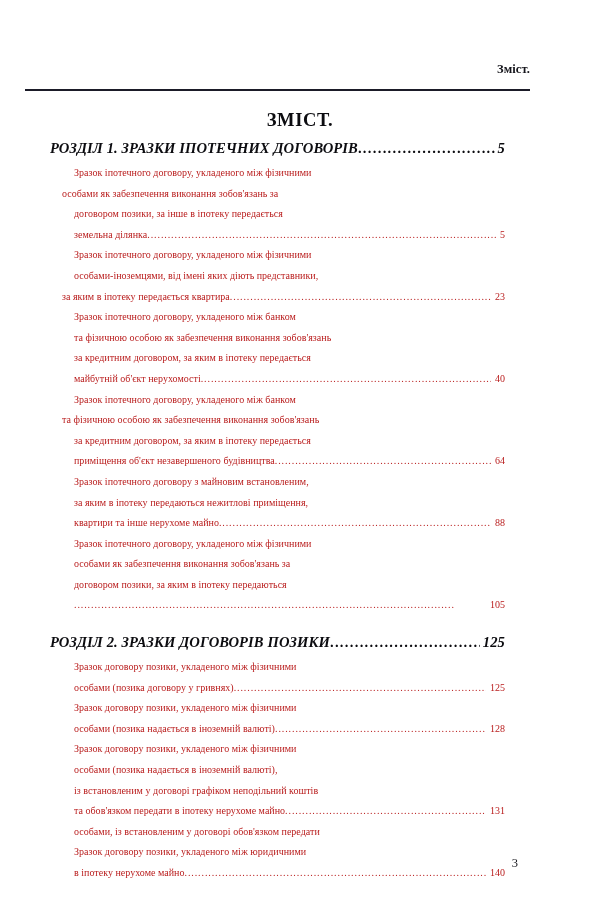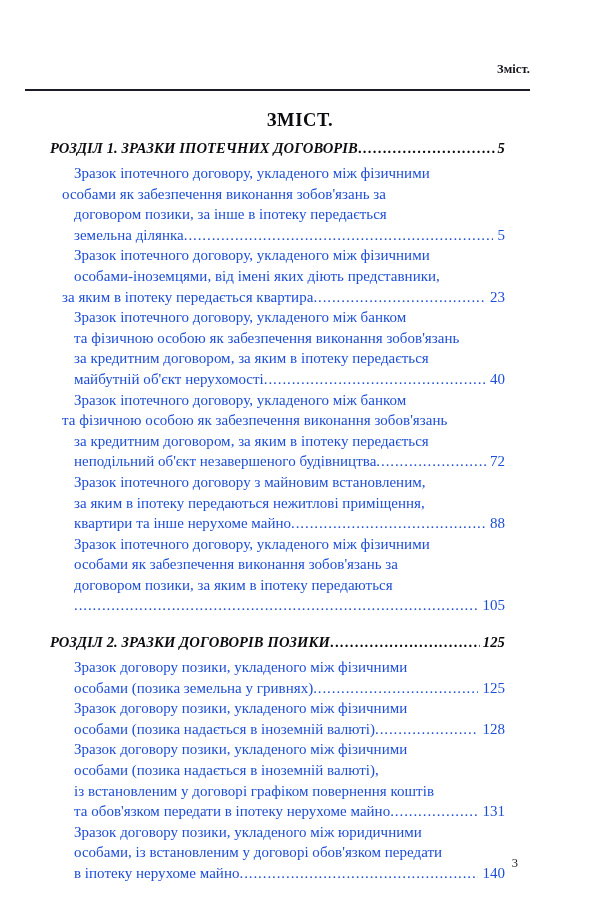--- a/index.html
+++ b/index.html
@@ -91,23 +91,23 @@
     flex: 0 0 auto;
     text-align: right;
     padding-left: 3px;
   }
 
   .entry {
     margin: 0 0 0 0;
     padding: 0 0 0 12px;
   }
   .entry .line {
-    font-size: 15px;
+    font-size: 10px;
     line-height: 20.6px;
-    color: #1d4ed8;
+    color: #b91c1c;
     white-space: nowrap;
     letter-spacing: 0.02px;
   }
   .entry .line.ind0 { padding-left: 0px; }
   .entry .line.ind1 { padding-left: 12px; }
 
   .entry .line.last {
     display: flex;
     align-items: center;
   }
@@ -186,23 +186,23 @@
           <span class="txt">майбутній об'єкт нерухомості</span>
           <span class="leader"></span>
           <span class="pg">40</span>
         </div>
       </div>
       <div class="entry">
         <div class="line ind1">Зразок іпотечного договору, укладеного між банком</div>
         <div class="line ind0">та фізичною особою як забезпечення виконання зобов'язань</div>
         <div class="line ind1">за кредитним договором, за яким в іпотеку передається</div>
         <div class="line ind1 last">
-          <span class="txt">неподільний об'єкт незавершеного будівництва</span>
-          <span class="leader"></span>
-          <span class="pg">72</span>
+          <span class="txt">приміщення об'єкт незавершеного будівництва</span>
+          <span class="leader"></span>
+          <span class="pg">64</span>
         </div>
       </div>
       <div class="entry">
         <div class="line ind1">Зразок іпотечного договору з майновим встановленим,</div>
         <div class="line ind1">за яким в іпотеку передаються нежитлові приміщення,</div>
         <div class="line ind1 last">
           <span class="txt">квартири та інше нерухоме майно</span>
           <span class="leader"></span>
           <span class="pg">88</span>
         </div>
@@ -217,46 +217,46 @@
         </div>
       </div>
       <div class="section-heading section-2-heading">
         <span class="sh-text">РОЗДІЛ 2. ЗРАЗКИ ДОГОВОРІВ ПОЗИКИ</span>
         <span class="leader"></span>
         <span class="pg">125</span>
       </div>
       <div class="entry">
         <div class="line ind1">Зразок договору позики, укладеного між фізичними</div>
         <div class="line ind1 last">
-          <span class="txt">особами (позика земельна у гривнях)</span>
+          <span class="txt">особами (позика договору у гривнях)</span>
           <span class="leader"></span>
           <span class="pg">125</span>
         </div>
       </div>
       <div class="entry">
         <div class="line ind1">Зразок договору позики, укладеного між фізичними</div>
         <div class="line ind1 last">
           <span class="txt">особами (позика надається в іноземній валюті)</span>
           <span class="leader"></span>
           <span class="pg">128</span>
         </div>
       </div>
       <div class="entry">
         <div class="line ind1">Зразок договору позики, укладеного між фізичними</div>
         <div class="line ind1">особами (позика надається в іноземній валюті),</div>
-        <div class="line ind1">із встановленим у договорі графіком повернення коштів</div>
+        <div class="line ind1">із встановленим у договорі графіком неподільний коштів</div>
         <div class="line ind1 last">
           <span class="txt">та обов'язком передати в іпотеку нерухоме майно</span>
           <span class="leader"></span>
           <span class="pg">131</span>
         </div>
       </div>
       <div class="entry">
+        <div class="line ind1">особами, із встановленим у договорі обов'язком передати</div>
         <div class="line ind1">Зразок договору позики, укладеного між юридичними</div>
-        <div class="line ind1">особами, із встановленим у договорі обов'язком передати</div>
         <div class="line ind1 last">
           <span class="txt">в іпотеку нерухоме майно</span>
           <span class="leader"></span>
           <span class="pg">140</span>
         </div>
       </div>
     </div>
 
   <div class="folio">3</div>
 

